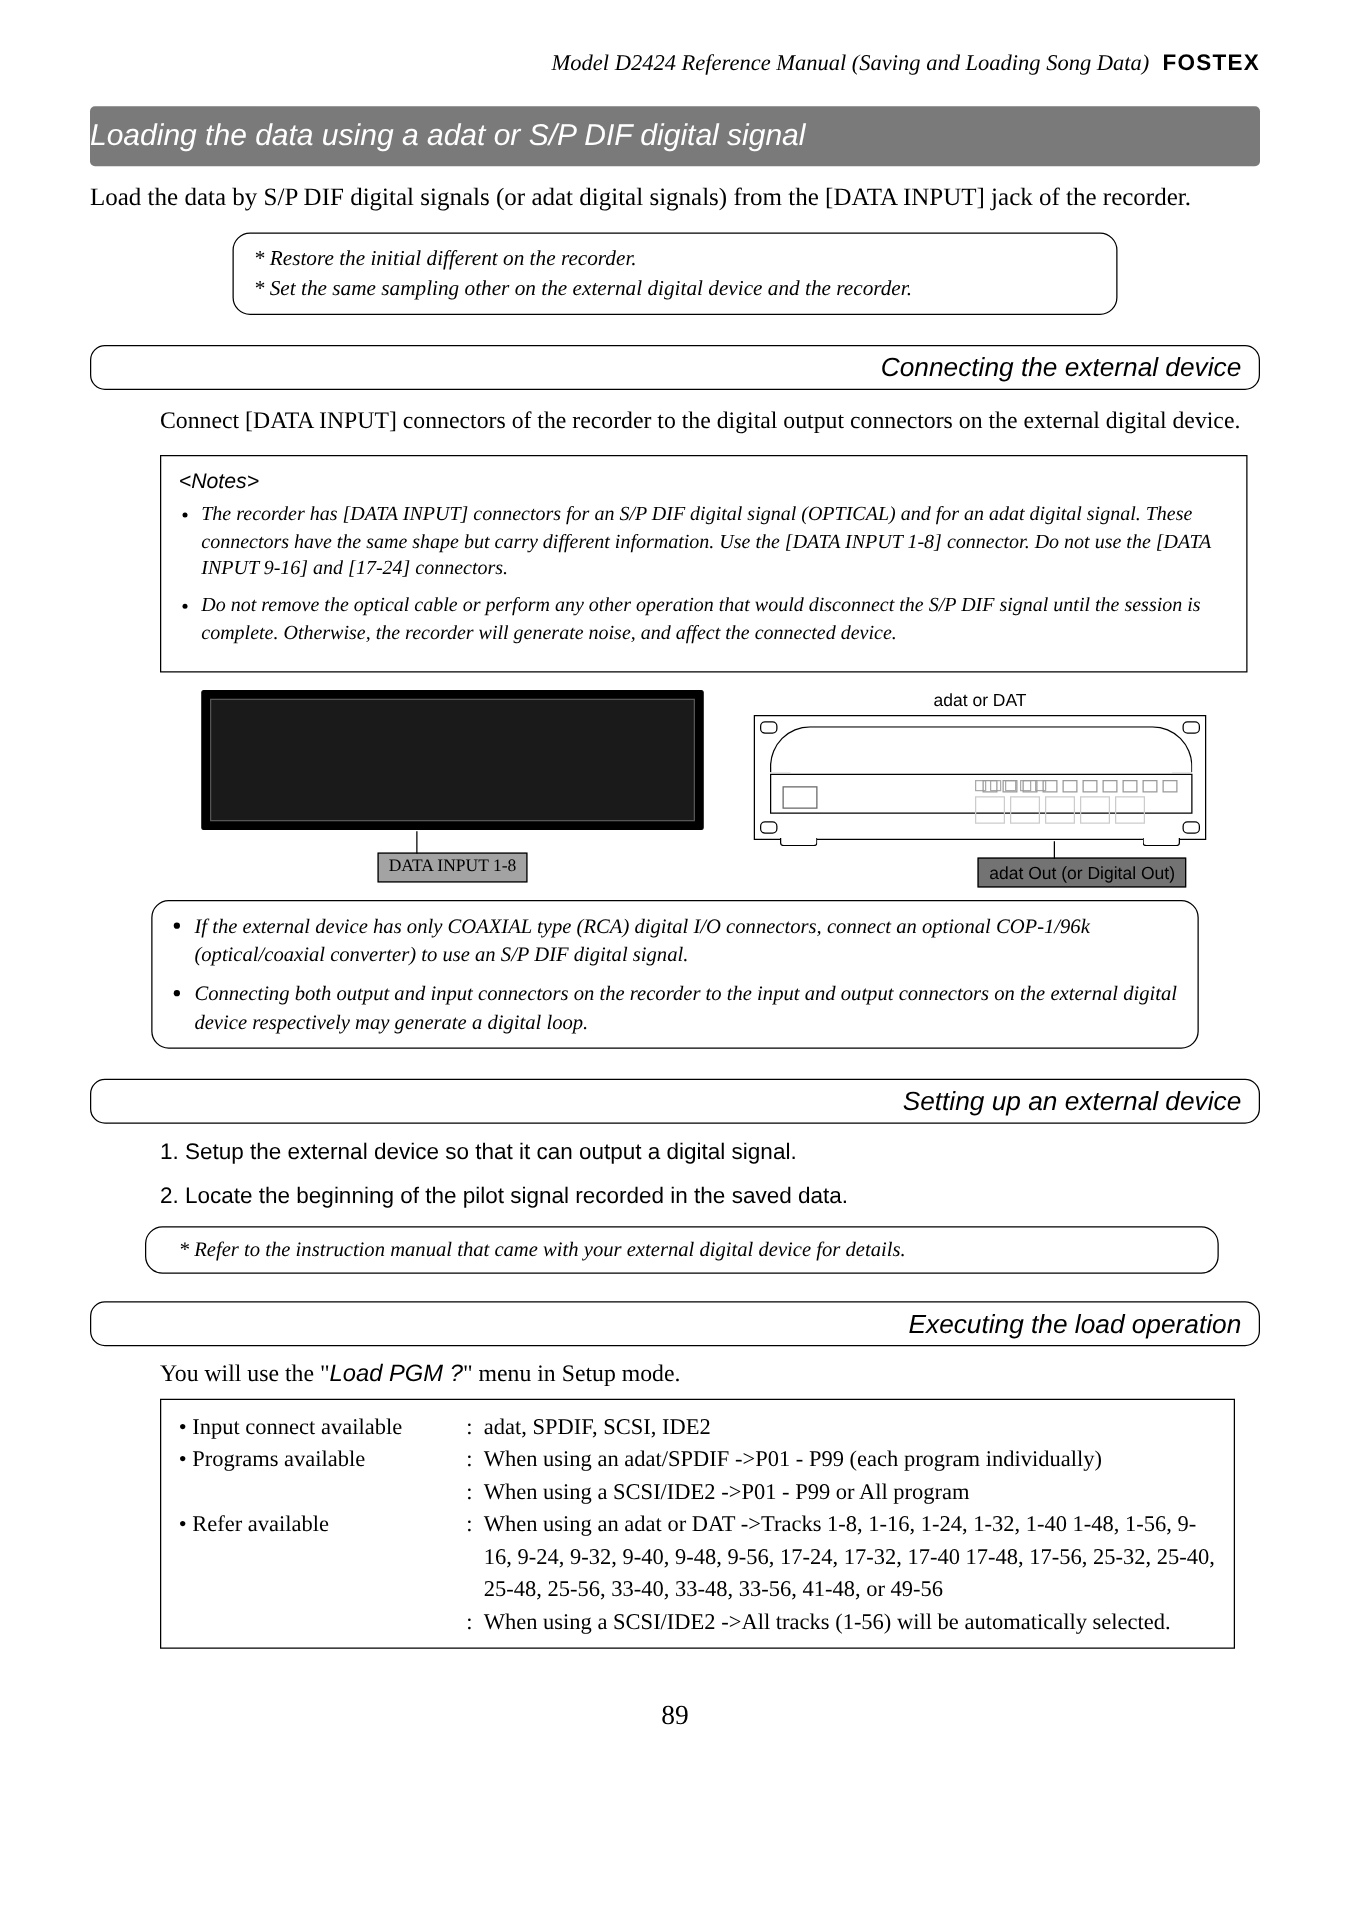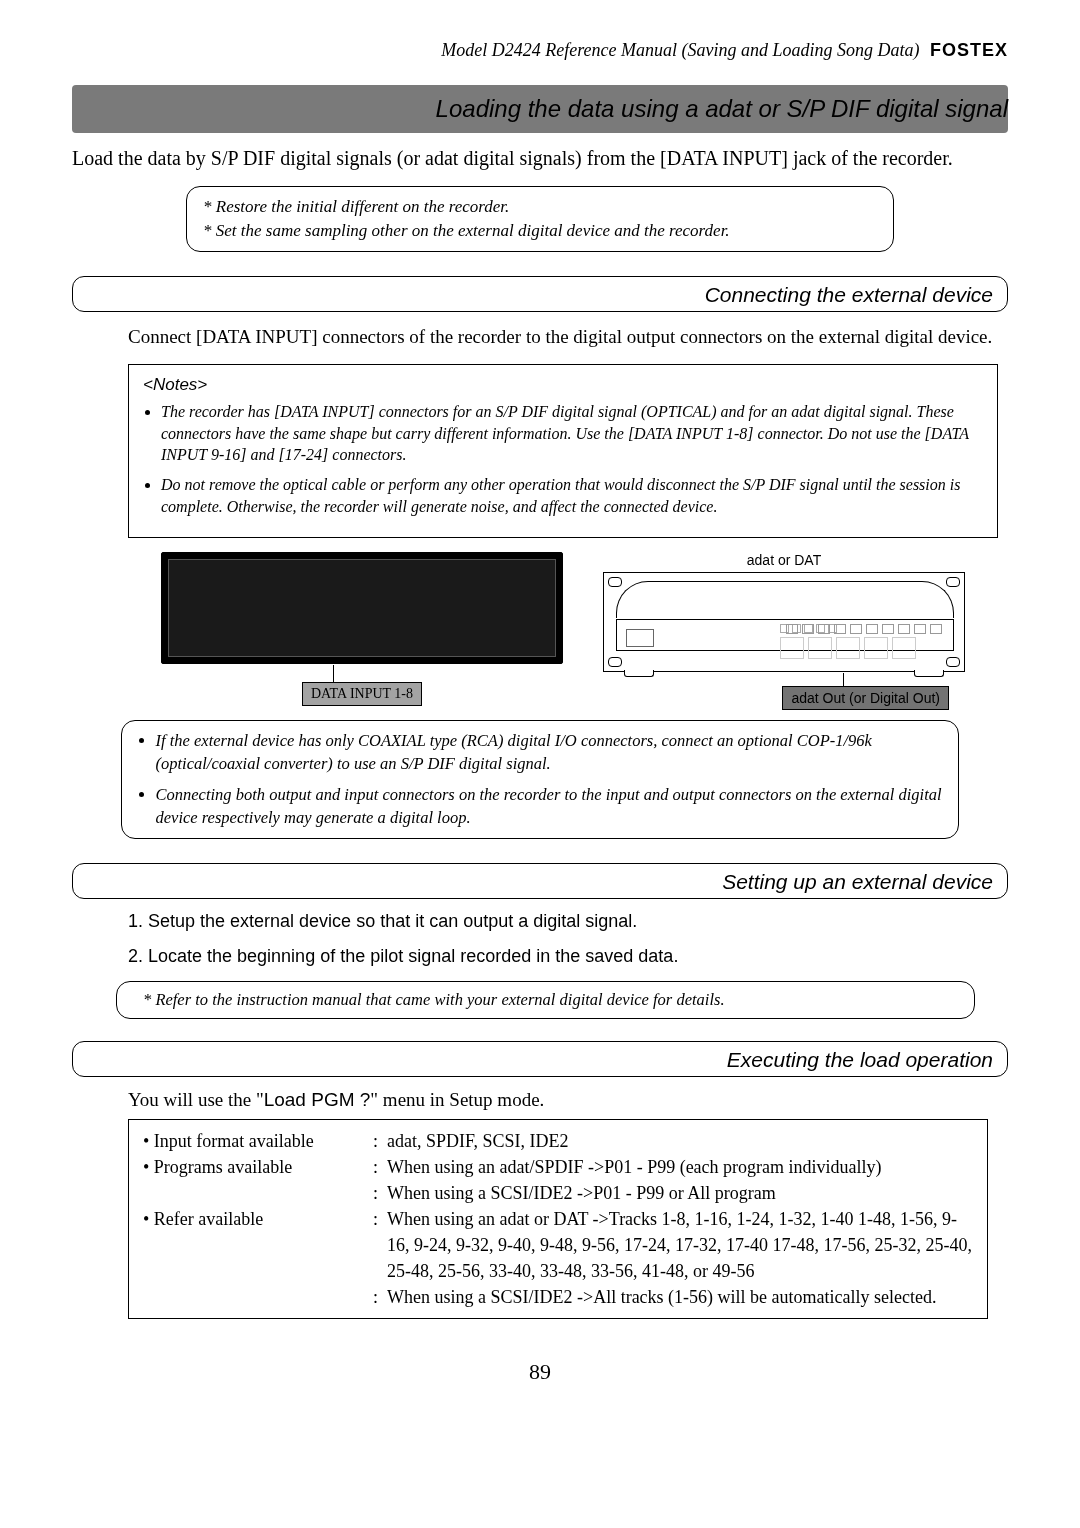--- a/index.html
+++ b/index.html
@@ -24,23 +24,23 @@
   .top-heading .fostex {
     font-style: normal;
     font-family: Arial, Helvetica, sans-serif;
     font-weight: 900;
     letter-spacing: 1px;
     font-size: 18px;
     padding-left: 6px;
   }
   .title-bar {
     background: #7a7a7a;
-    color: #000000;
+    color: #ffffff;
     padding: 10px 0;
-    text-align: right;
+    text-align: left;
     font-family: Arial, Helvetica, sans-serif;
     font-style: italic;
     font-size: 24px;
     border-radius: 4px;
     margin-bottom: 12px;
   }
   .intro {
     font-size: 20px;
     line-height: 1.35;
     margin-bottom: 14px;
@@ -281,20 +281,21 @@
     font-size: 16.5px;
   }
   .load-intro {
     font-family: "Times New Roman", serif;
     font-size: 19px;
     margin-left: 56px;
     margin-bottom: 8px;
   }
   .load-intro .sans {
     font-family: Arial, Helvetica, sans-serif;
+    font-style: italic;
   }
   .spec-box {
     border: 1px solid #000;
     margin: 0 20px 0 56px;
     padding: 8px 14px;
     font-size: 18px;
     line-height: 1.45;
   }
   .spec-row {
     display: flex;
@@ -420,21 +421,21 @@
   <div class="ref-box">* Refer to the instruction manual that came with your external digital device for details.</div>
 
   <div class="section-header">Executing the load operation</div>
 
   <div class="load-intro">
     <span>You will use the "</span><span class="sans">Load PGM ?</span><span>" menu in Setup mode.</span>
   </div>
 
   <div class="spec-box">
     <div class="spec-row">
-      <div class="spec-label">• Input format available</div>
+      <div class="spec-label">• Input connect available</div>
       <div class="spec-colon">:</div>
       <div class="spec-val">adat, SPDIF, SCSI, IDE2</div>
     </div>
     <div class="spec-row">
       <div class="spec-label">• Programs available</div>
       <div class="spec-colon">:</div>
       <div class="spec-val">When using an adat/SPDIF  -&gt;P01 - P99 (each program individually)</div>
     </div>
     <div class="spec-row">
       <div class="spec-label"></div>

